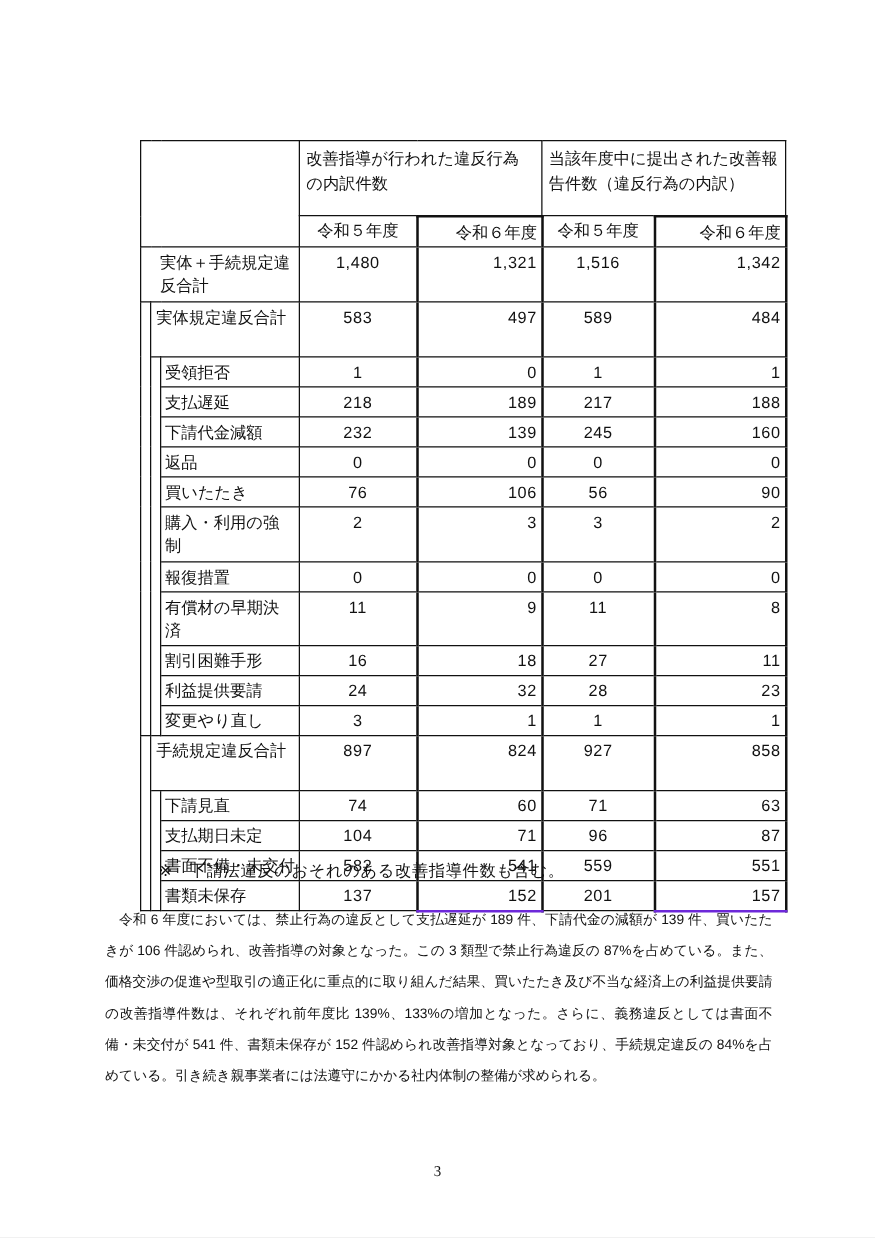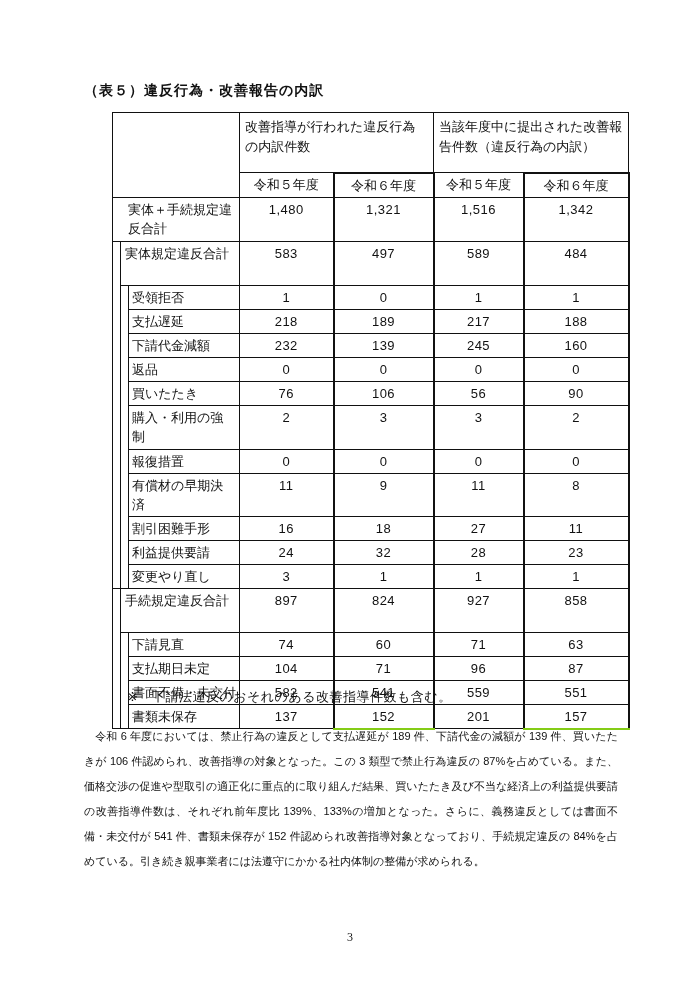--- a/index.html
+++ b/index.html
@@ -35,24 +35,24 @@
   .tbl tr.rd{height:44px;}
   .tbl tr.rs{height:22px;}
   .tbl td.gh{padding:4px 5px;line-height:20px;}
   .tbl td.sh{text-align:center;}
   .tbl td.lab{white-space:normal;}
   .tbl td.l0{padding-left:15px;}
   .tbl td.l1{padding-left:4px;}
   .tbl td.l2{padding-left:3px;}
   .tbl td.val{text-align:center;letter-spacing:0.5px;}
   
-  .tbl td.bl{border-left:2px solid #111;}
+  .tbl td.bl{border-left:2px solid #111;text-align:right;}
   .tbl td.br{border-right:2px solid #111;}
   .tbl td.bt{border-top:2px solid #111;}
-  .tbl td.bb{border-bottom:2px solid #84cc16;}
+  .tbl td.bb{border-bottom:2px solid #6d28d9;}
   .footnote{
     position:absolute;left:127px;top:688px;
     font-size:13px;letter-spacing:0.5px;
   }
   .para{
     position:absolute;left:84px;top:724px;width:534px;
     font-size:11px;line-height:25px;
     text-align:justify;
   }
   .pageno{
@@ -60,21 +60,20 @@
     text-align:center;
     font-size:12px;
     font-family:"Liberation Serif","DejaVu Serif",serif;
   }
 </style>
 </head>
 <body>
 
 <div class="page">
 
-  <div class="title">（表５）違反行為・改善報告の内訳</div>
 
   <table class="tbl">
     <colgroup>
       <col style="width:8px">
         <col style="width:8px">
         <col style="width:111px">
       <col style="width:94px">
         <col style="width:100px">
         <col style="width:90px">
         <col style="width:105px">

